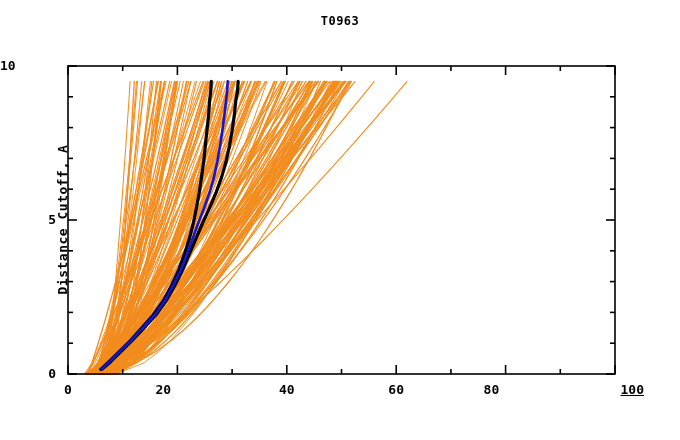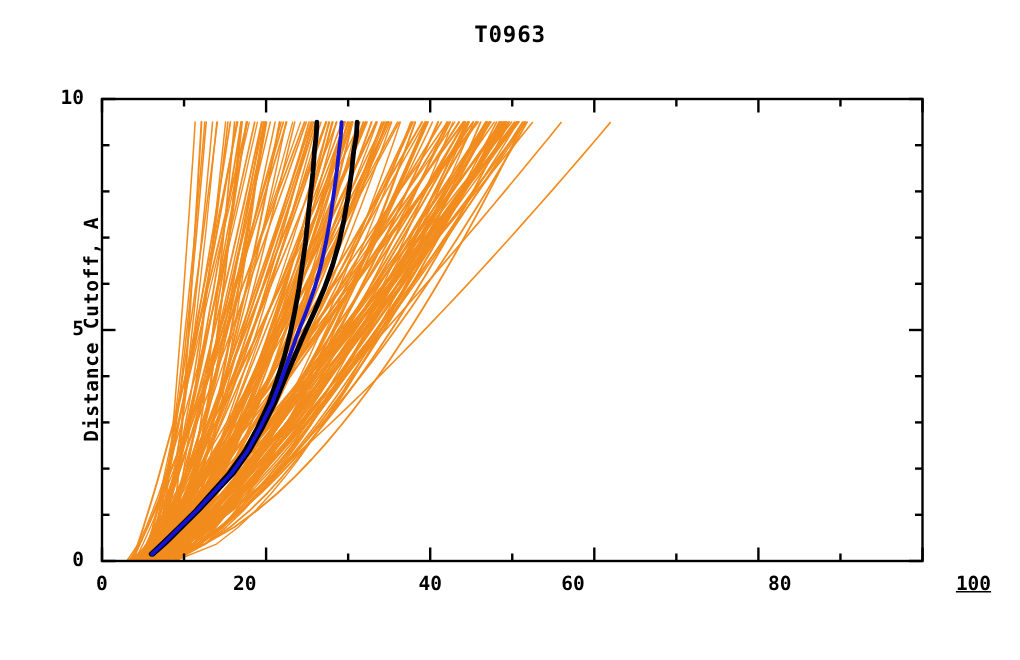--- a/index.html
+++ b/index.html
@@ -20,21 +20,21 @@
     width: 680px;
     height: 440px;
   }
   .plot-title {
     position: absolute;
     left: 0;
     top: 14px;
     width: 680px;
     text-align: center;
     font-family: "DejaVu Sans Mono", monospace;
-    font-size: 15px;
+    font-size: 12px;
     font-weight: bold;
     color: #000000;
     letter-spacing: 0.5px;
   }
   .axis-label-x {
     position: absolute;
     left: 0;
     top: 404px;
     width: 680px;
     text-align: center;
@@ -295,21 +295,21 @@
         <line x1="615" y1="96.80000000000001" x2="610" y2="96.80000000000001" stroke="#000000" stroke-width="1.6"></line>
         <line x1="68" y1="66" x2="77" y2="66" stroke="#000000" stroke-width="1.6"></line>
         <line x1="615" y1="66" x2="606" y2="66" stroke="#000000" stroke-width="1.6"></line>
       </g>
   </svg>
 
   <div id="tick-labels">
       <div class="tick-label" style="left: 46px; top: 382px; width: 44px; text-align: center;">0</div>
       <div class="tick-label" style="left: 155.4px; top: 382px; width: 44px; ">20</div>
       <div class="tick-label" style="left: 264.8px; top: 382px; width: 44px; text-align: center;">40</div>
-      <div class="tick-label" style="left: 374.2px; top: 382px; width: 44px; ">60</div>
-      <div class="tick-label" style="left: 483.6px; top: 382px; width: 44px; text-align: right;">80</div>
-      <div class="tick-label" style="left: 627px; top: 382px; width: 44px; text-align: center; text-decoration: underline;">100</div>
+      <div class="tick-label" style="left: 374.2px; top: 382px; width: 44px; text-align: center;">60</div>
+      <div class="tick-label" style="left: 483.6px; top: 382px; width: 44px; text-align: left;">80</div>
+      <div class="tick-label" style="left: 600px; top: 382px; width: 44px; text-align: right; text-decoration: underline;">100</div>
       <div class="tick-label" style="left: 0px; top: 366px; width: 56px; text-align: right;">0</div>
       <div class="tick-label" style="left: 0px; top: 212px; width: 56px; text-align: right;">5</div>
-      <div class="tick-label" style="left: 0px; top: 58px; width: 56px; text-align: right;">10</div>
+      <div class="tick-label" style="left: 0px; top: 58px; width: 56px; ">10</div>
     </div>
 
 </div>
 
 </body></html>

